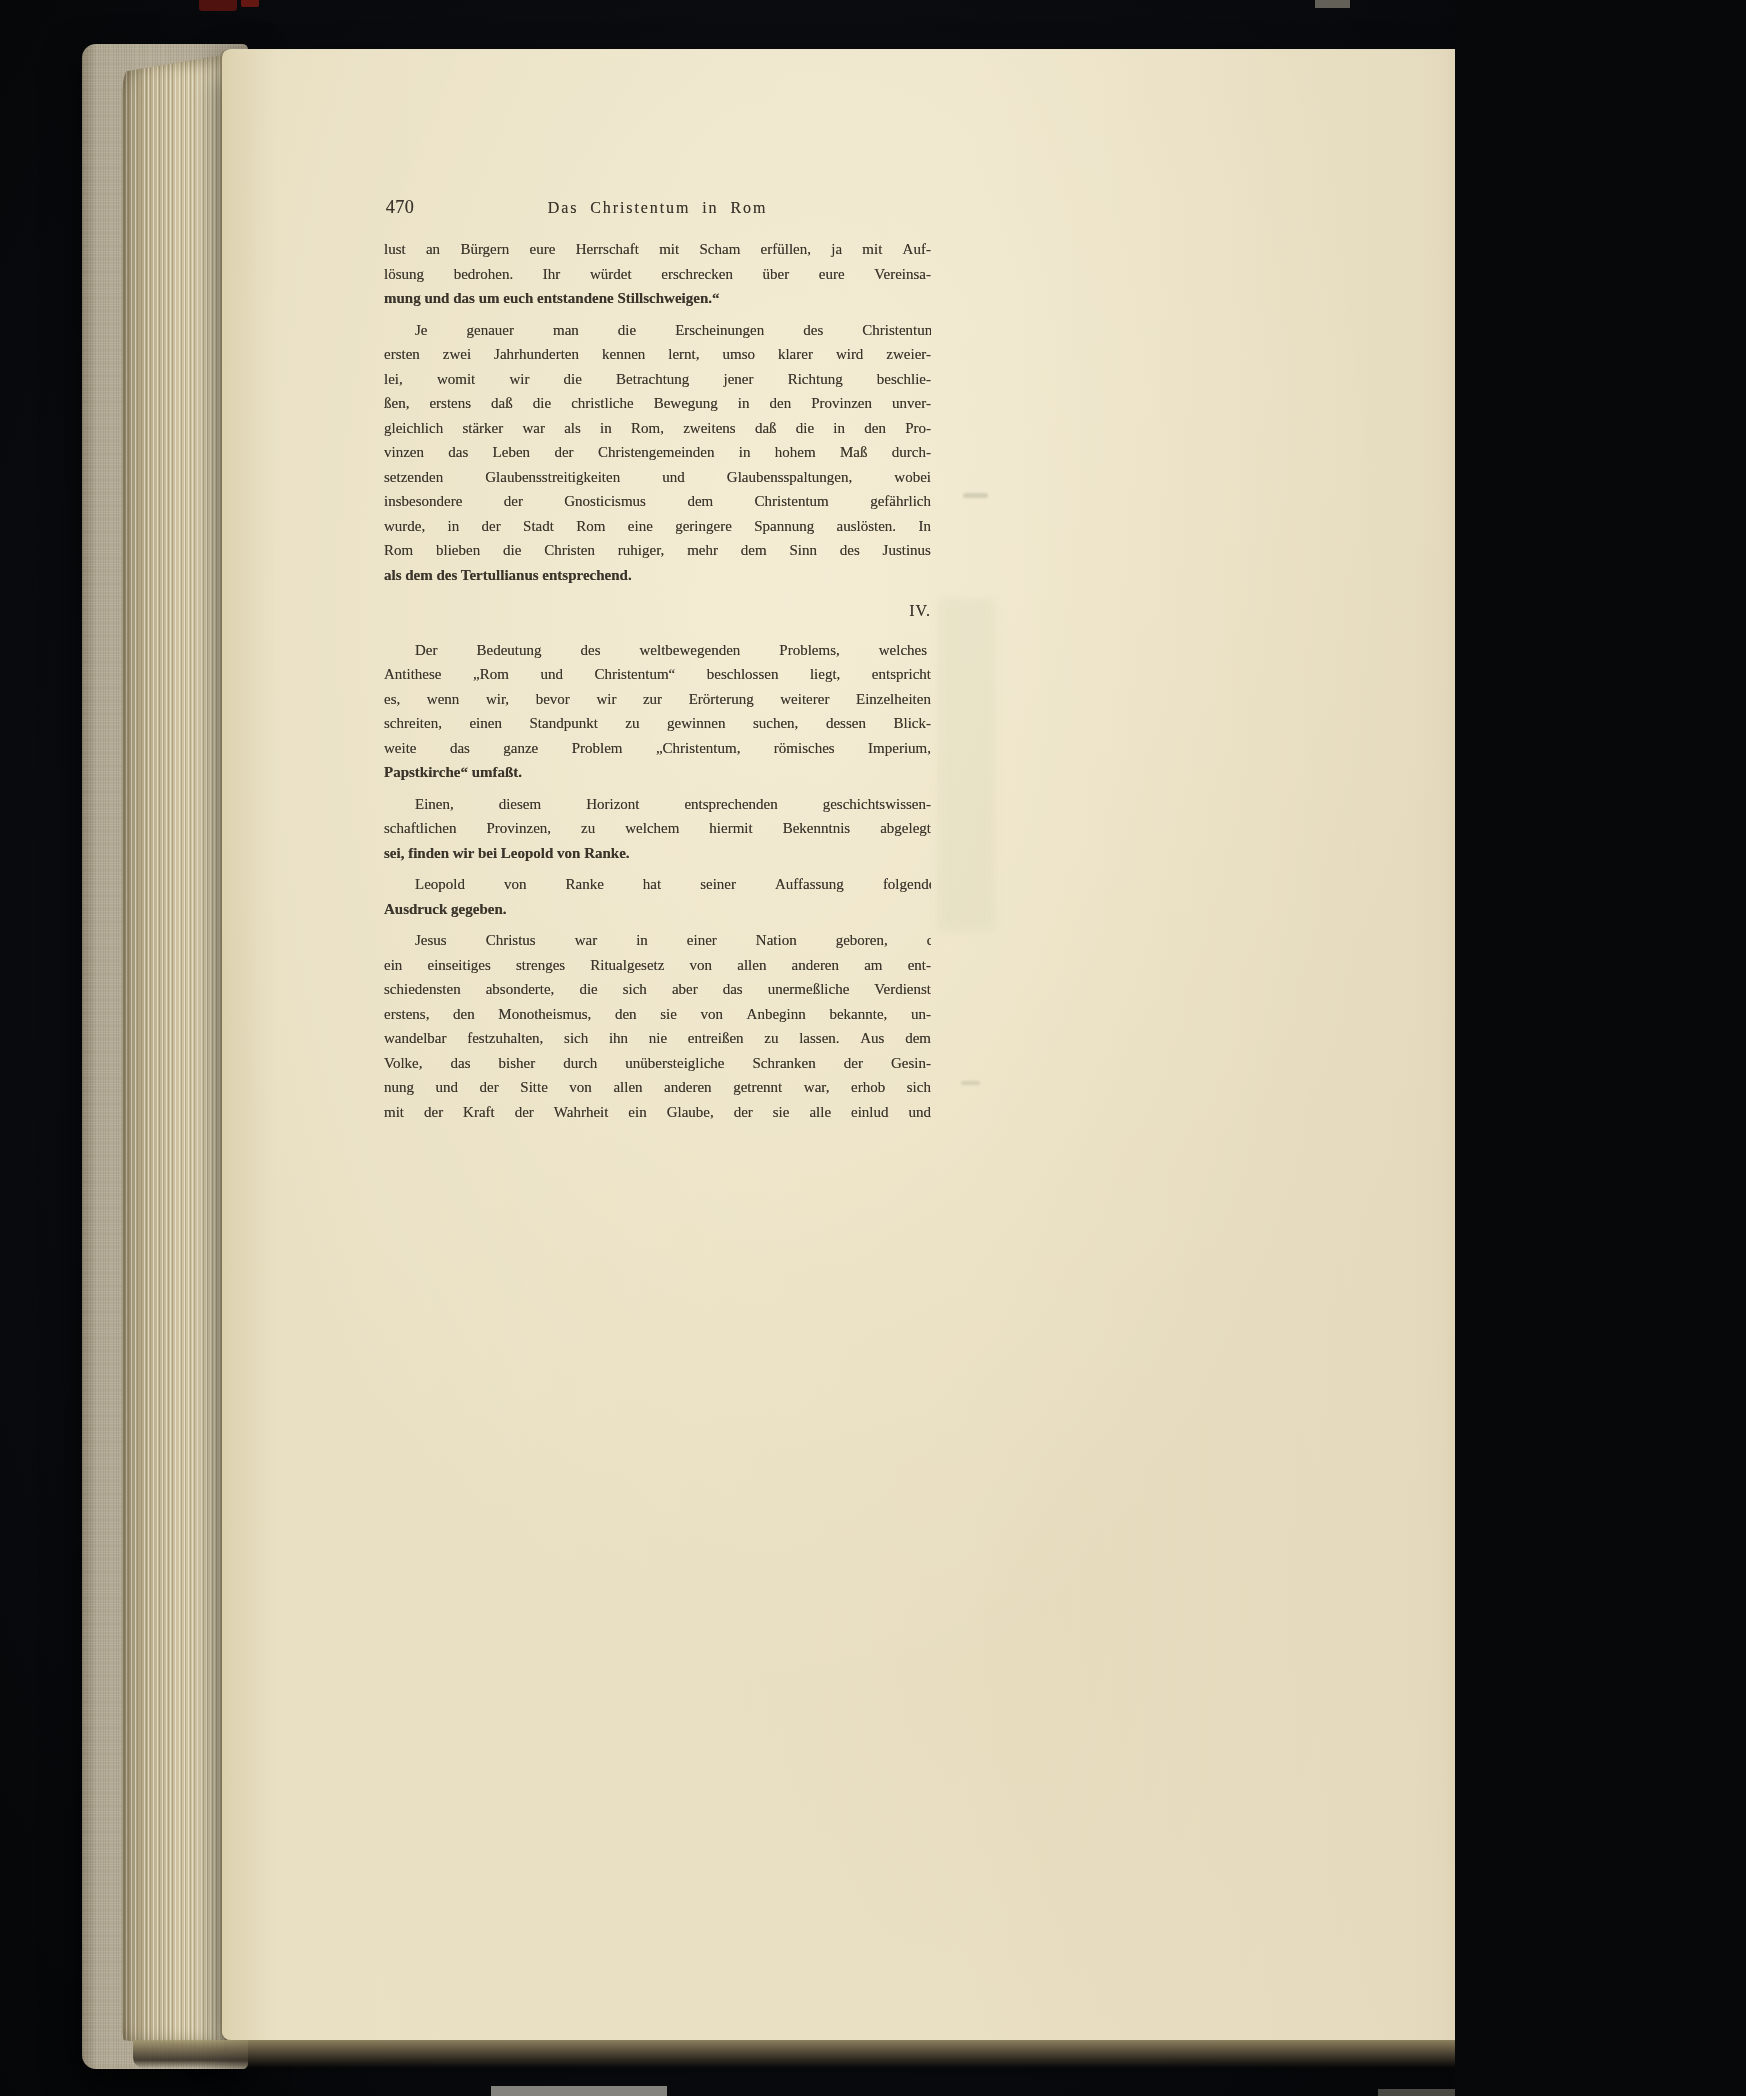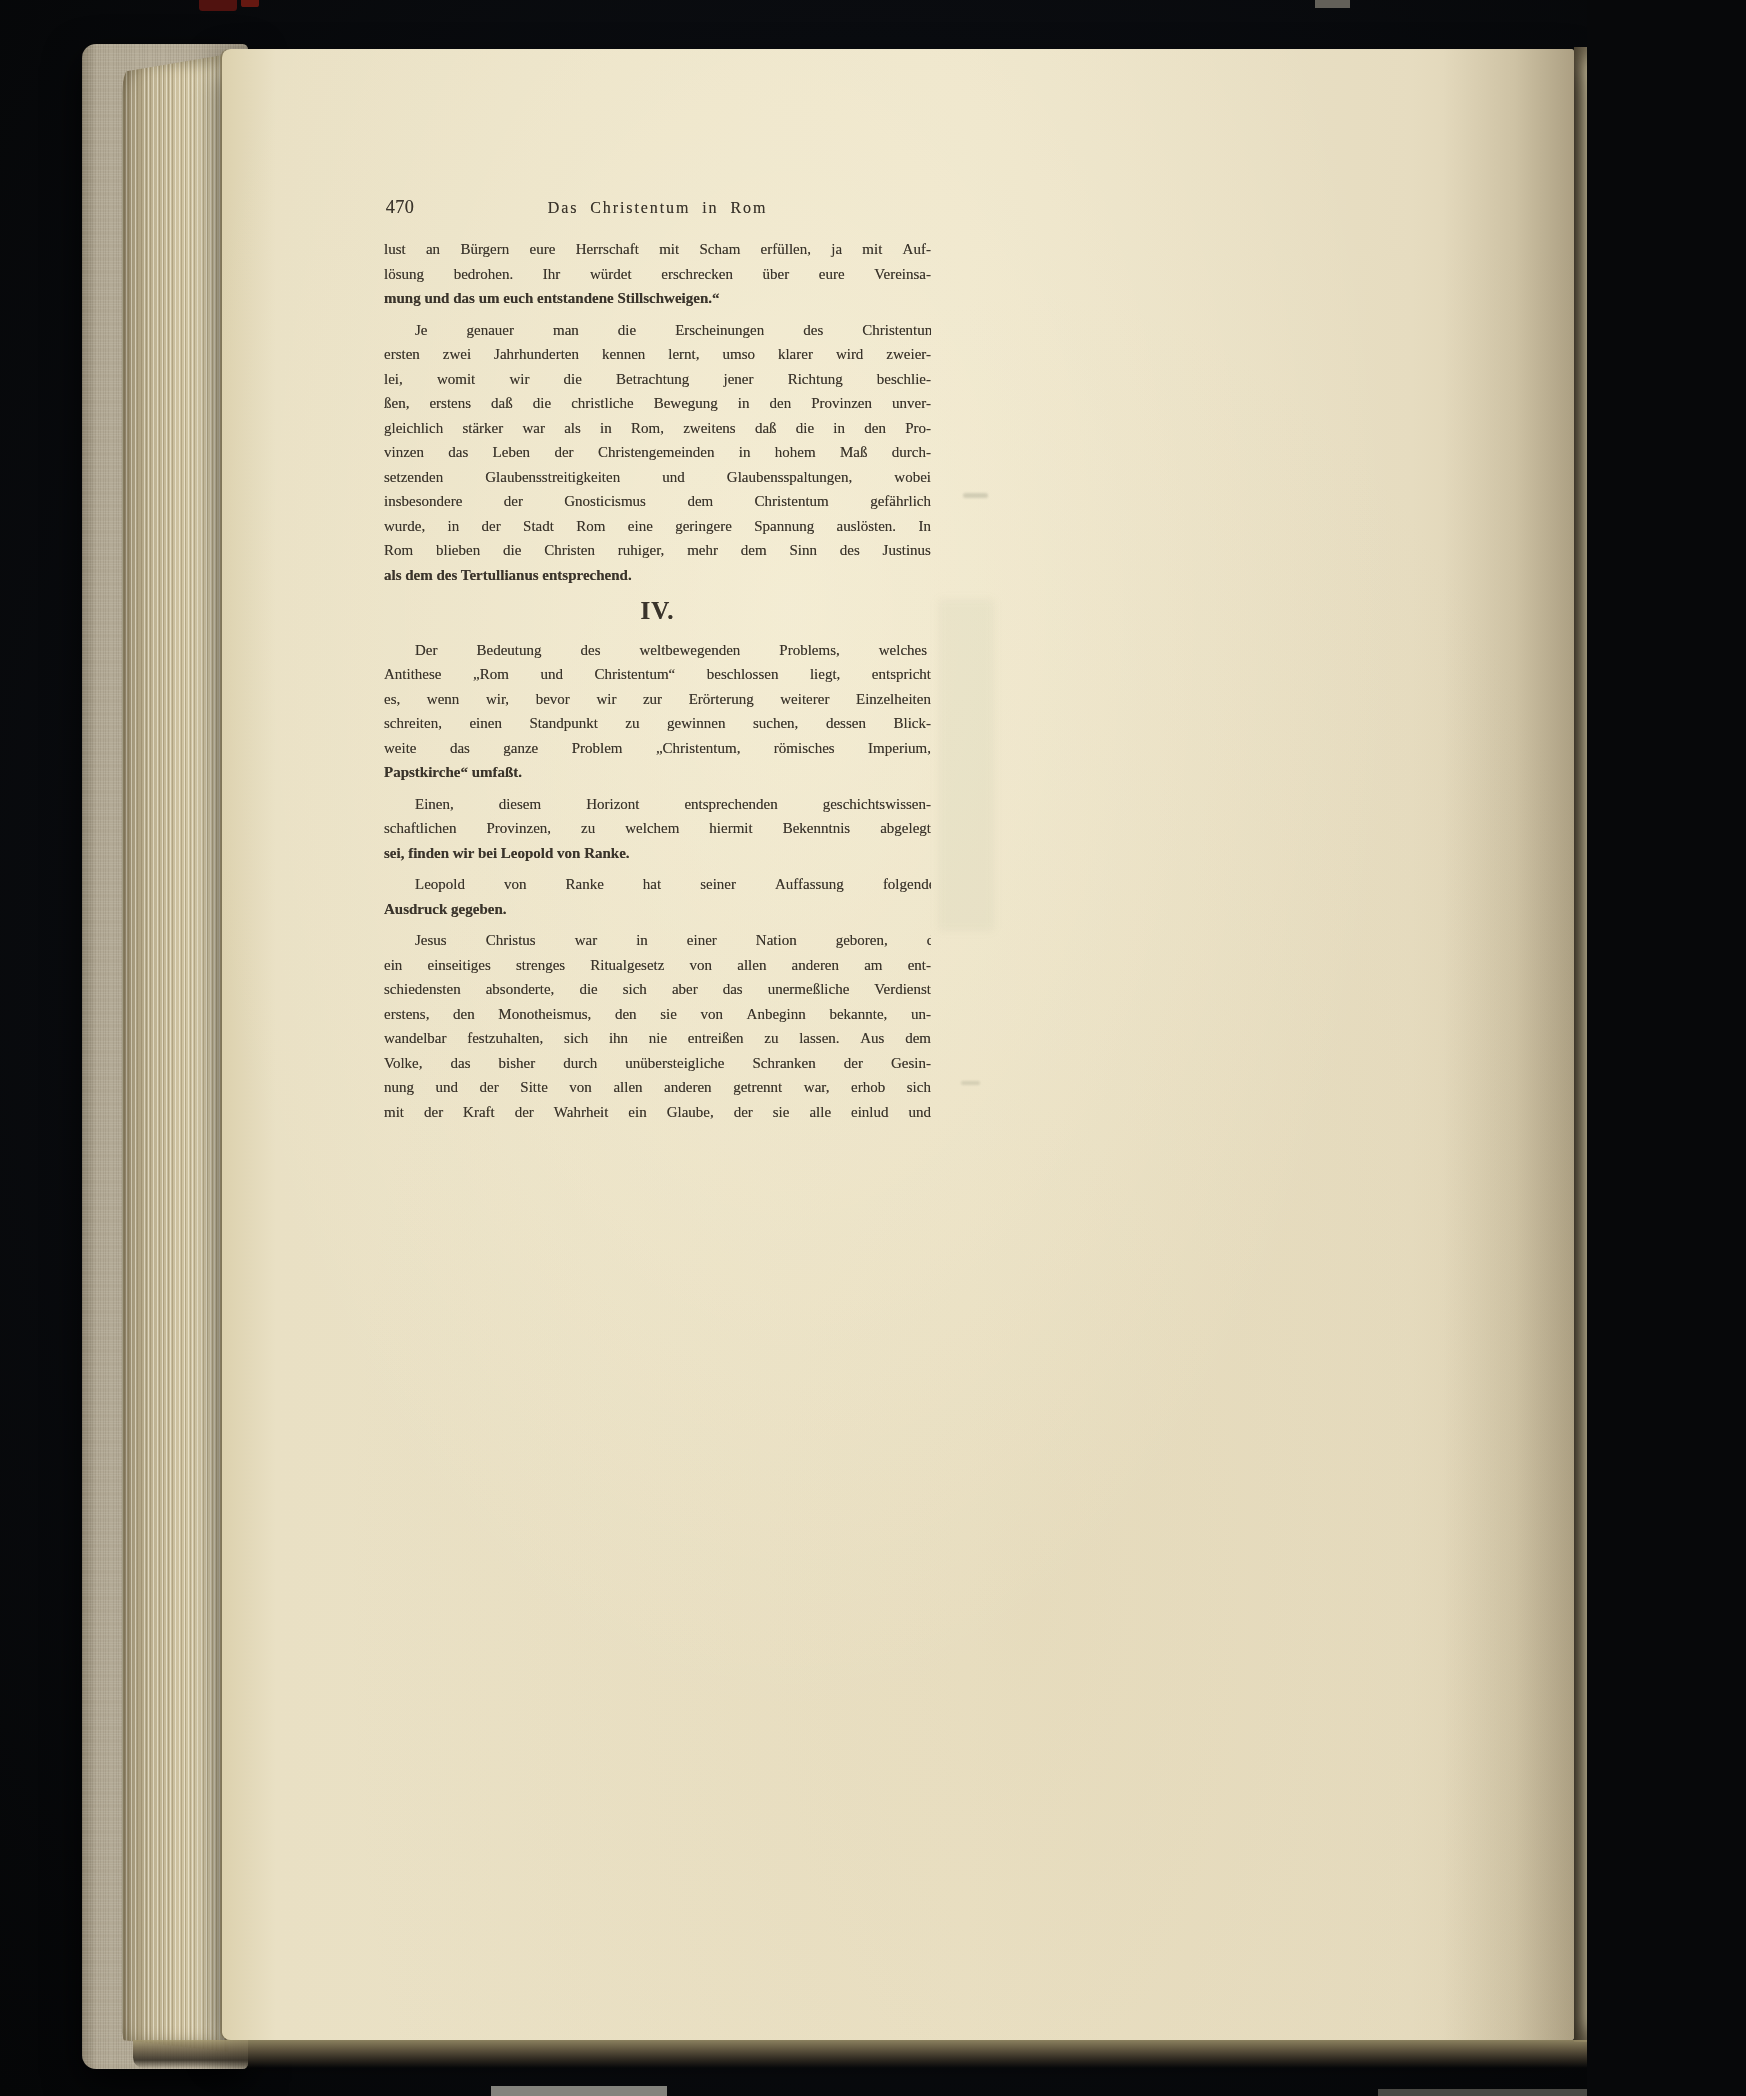--- a/index.html
+++ b/index.html
@@ -2,21 +2,21 @@
 <html style="font-size:14px"><head>
 <meta charset="utf-8">
 <style>
   *{margin:0;padding:0;box-sizing:border-box;}
   html,body{width:1747px;height:2096px;}
   body{
     background:#07080a;
     font-family:"Liberation Serif","DejaVu Serif",serif;
   }
   .scene{
-    position:relative;width:1587px;height:2096px;overflow:hidden;
+    position:relative;width:1455px;height:2096px;overflow:hidden;
     background:radial-gradient(ellipse at 55% 45%, #13161c 0%, #0a0c10 55%, #050607 100%);
   }
 
   
   .cover{
     position:absolute;left:82px;top:44px;width:166px;height:2025px;
     border-radius:14px 5.2px 5.2px 14px;
     background-image:
       repeating-linear-gradient(0deg, rgba(255,255,255,.07) 0 0.9px, rgba(0,0,0,0) 0.9px 2.6px),
       repeating-linear-gradient(90deg, rgba(60,50,35,.09) 0 0.9px, rgba(0,0,0,0) 0.9px 2.6px),
@@ -75,21 +75,21 @@
     text-shadow:0 0 0.3px rgba(58,52,43,.55);}
   .pagehead{position:relative;height:40px;}
   .pagenum{position:absolute;left:1.7px;top:0;font-size:18.3px;letter-spacing:0.4px;}
   .runtitle{position:absolute;left:0;right:0;top:1.7px;text-align:center;font-size:16px;
     letter-spacing:1.9px;word-spacing:6.1px;}
   .para{margin-bottom:7px;}
   .line{display:flex;justify-content:space-between;flex-wrap:nowrap;height:24.5px;line-height:24.5px;
     font-size:15px;overflow:hidden;white-space:pre;}
   .line.indent{padding-left:31px;gap:39px;}
   .line.last{display:block;white-space:normal;font-weight:bold;}
-  .heading{text-align:center;font-weight:bold;font-size:25px;letter-spacing:1px;
+  .heading{text-align:right;font-weight:normal;font-size:16px;letter-spacing:1px;
     margin:10.5px 0 14px;line-height:26px;}
 
   
   .artifact{position:absolute;opacity:.92;}
   #art-red1{left:199px;top:0;width:38px;height:11.4px;background:#571310;border-radius:0 0 3.5px 3.5px;}
   #art-red2{left:241px;top:0;width:17.5px;height:7px;background:#6e1a12;border-radius:0 0 2.6px 2.6px;}
   #art-gray-top{left:1315px;top:0;width:35px;height:7.9px;background:#6b685f;}
   #art-gray-bottom1{left:491px;top:2086px;width:176px;height:10.5px;background:#8f8e88;}
   #art-gray-bottom2{left:1378px;top:2089px;width:288px;height:7px;background:#504f4a;}
 </style>

